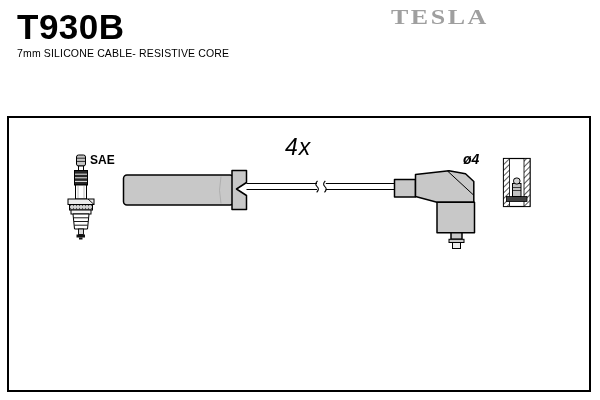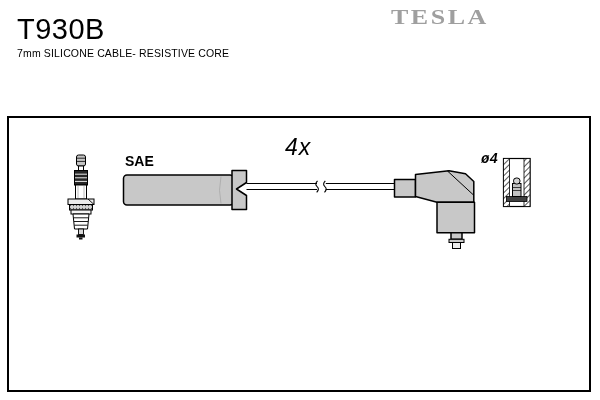--- a/index.html
+++ b/index.html
@@ -1,30 +1,30 @@
 <!DOCTYPE html>
 <html style="--boot_fill: #c8c8c8; --outline: #000000; --brand_gray: #9f9f9f; --plug_dark: #262626;"><head>
 <meta charset="utf-8">
 <style>
   html,body{margin:0;padding:0;background:#fff;}
   .page{position:relative;width:600px;height:400px;background:#fff;overflow:hidden;
         font-family:"Liberation Sans",sans-serif;color:#000;}
-  .part-number{position:absolute;left:17px;top:13px;font-size:29px;font-weight:normal;
+  .part-number{position:absolute;left:17px;top:7px;font-size:35px;font-weight:bold;
         letter-spacing:.5px;}
   .subtitle{position:absolute;left:17px;top:47px;font-size:10.5px;letter-spacing:.15px;}
   .brand-logo{position:absolute;left:391px;top:6px;font-family:"Liberation Serif",serif;
         font-weight:bold;font-size:26px;letter-spacing:2.5px;color:var(--brand_gray,#9f9f9f);
         transform:scaleY(.8);transform-origin:left top;}
   .frame{position:absolute;left:7px;top:116px;width:584px;height:276px;
         border:2px solid #000;box-sizing:border-box;background:#fff;}
   .canvas{position:absolute;left:0;top:0;width:600px;height:400px;}
-  .label-sae{position:absolute;left:90px;top:153px;font-size:14px;font-weight:bold;margin-left:35px;}
+  .label-sae{position:absolute;left:90px;top:153px;font-size:12px;font-weight:bold;}
   .label-qty{position:absolute;left:285px;top:134px;font-size:23px;letter-spacing:1px;font-style:italic;}
-  .label-dia{position:absolute;left:481px;top:151px;font-size:14px;font-weight:bold;
-        font-style:italic;font-family:Liberation Mono, monospace;}
+  .label-dia{position:absolute;left:463px;top:151px;font-size:14px;font-weight:bold;
+        font-style:italic;font-family:Liberation Sans, sans-serif;}
   .boot{fill:var(--boot_fill,#c8c8c8);stroke:var(--outline,#000);stroke-width:1.5;
         stroke-linejoin:round;}
   .wire{stroke:var(--outline,#000);stroke-width:1.1;fill:none;}
 </style>
 </head>
 <body>
 
 <div class="page">
 
   <div class="part-number">T930B</div>

